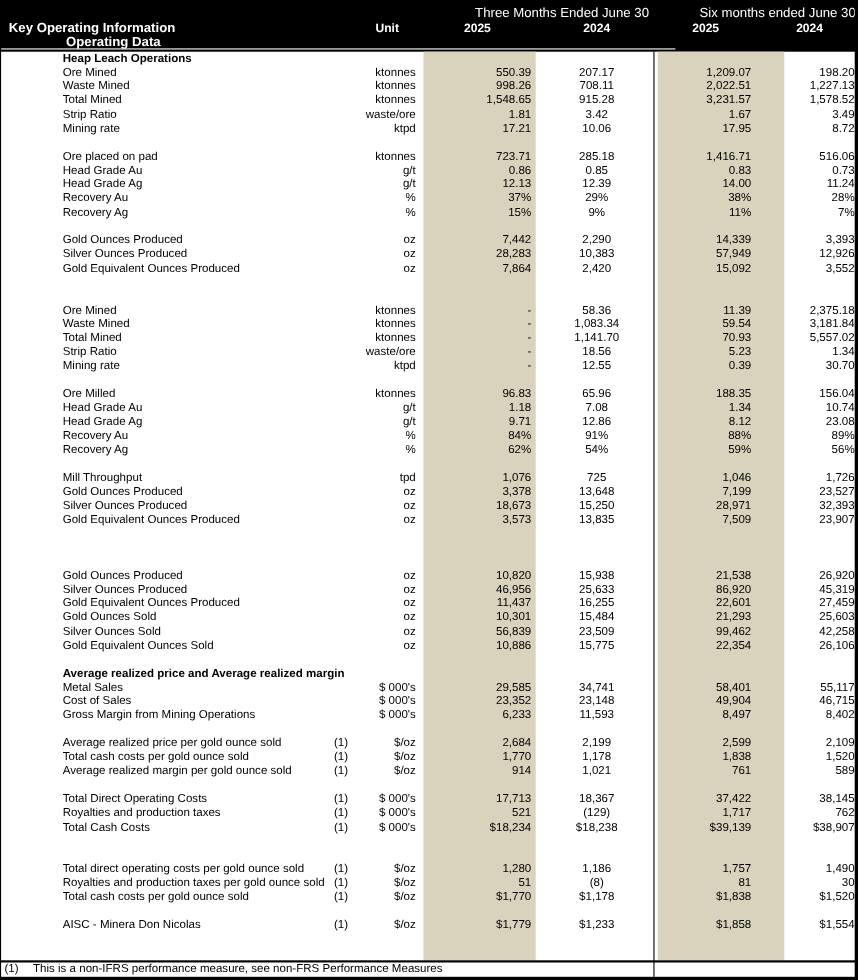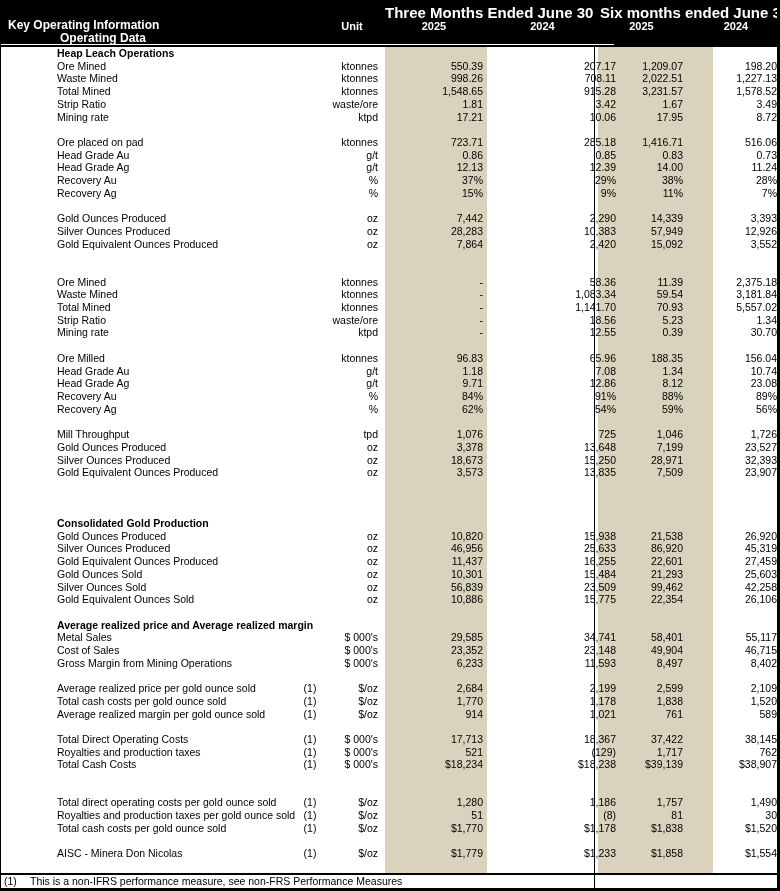--- a/index.html
+++ b/index.html
@@ -4,21 +4,21 @@
 <style>
   html,body{margin:0;padding:0;background:#666;}
   .page{position:relative;width:780px;height:891px;background:#fff;overflow:hidden;
         font-family:"Liberation Sans",sans-serif;color:#000;}
   
   .header-band{position:absolute;top:0;left:0;width:780px;height:47px;background:#000;color:#fff;}
   .hb-title{position:absolute;left:8px;top:18px;font-size:12px;font-weight:bold;white-space:nowrap;}
   .hb-sub{position:absolute;left:60px;top:31px;font-size:12px;font-weight:bold;white-space:nowrap;}
   .hb-underline{position:absolute;left:0;top:44px;width:614px;height:1px;background:#fff;}
   .hb-unit{position:absolute;left:326px;top:20px;width:52px;text-align:center;font-size:11px;font-weight:bold;}
-  .hb-group{position:absolute;top:4px;font-size:15px;font-weight:bold;text-align:right;white-space:nowrap;}
+  .hb-group{position:absolute;top:4px;font-size:12px;font-weight:normal;text-align:right;white-space:nowrap;}
   .hb-g0{left:385px;width:205px;}
   .hb-g1{left:600px;width:178px;}
   .hb-year{position:absolute;top:20px;font-size:11px;font-weight:bold;text-align:center;}
   .hb-y0{left:385px;width:98px;}
   .hb-y1{left:495px;width:95px;}
   .hb-y2{left:600px;width:83px;}
   .hb-y3{left:695px;width:82px;}
   
   .table-area{position:absolute;top:47px;left:0;width:780px;height:826px;border-radius:15px;}
   .band{position:absolute;top:0;height:826px;}
@@ -26,21 +26,21 @@
   .band2{left:598px;width:115px;}
   .rows{position:absolute;top:0;left:0;width:780px;}
   .row{position:relative;height:12.71px;}
   .cell{position:absolute;top:0;height:100%;line-height:12.71px;font-size:10.5px;white-space:nowrap;}
   .lbl{left:57px;}
   .row.section .lbl{font-weight:bold;}
   .fn{left:293px;width:34px;text-align:center;}
   .unit{left:326px;width:52px;text-align:right;}
   .v{text-align:right;}
   .v0{left:385px;width:98px;}
-  .v1{left:521px;width:95px;}
+  .v1{left:495px;width:95px;text-align:center;}
   .v2{left:600px;width:83px;}
   .v3{left:695px;width:82px;}
   
   .col-divider{position:absolute;left:594px;top:47px;width:1px;height:841px;background:#000;}
   .rule-above-footnote{position:absolute;left:0;top:873px;width:780px;height:2px;background:#000;}
   .border-bottom{position:absolute;left:0;top:888px;width:780px;height:3px;background:#000;}
   .border-left{position:absolute;left:0;top:0;width:1px;height:891px;background:#000;}
   .border-right{position:absolute;left:777px;top:0;width:3px;height:891px;background:#000;}
   
   .footnote-row{position:absolute;left:0;top:875px;width:780px;height:13px;}
@@ -290,23 +290,20 @@
           <div class="cell lbl">Gold Equivalent Ounces Produced</div>
           <div class="cell unit">oz</div>
           <div class="cell v v0">3,573</div>
           <div class="cell v v1">13,835</div>
           <div class="cell v v2">7,509</div>
           <div class="cell v v3">23,907</div>
         </div>
         <div class="row blank"></div>
         <div class="row blank"></div>
         <div class="row blank"></div>
-        <div class="row section">
-          <div class="cell lbl">Consolidated Gold Production</div>
-        </div>
         <div class="row data">
           <div class="cell lbl">Gold Ounces Produced</div>
           <div class="cell unit">oz</div>
           <div class="cell v v0">10,820</div>
           <div class="cell v v1">15,938</div>
           <div class="cell v v2">21,538</div>
           <div class="cell v v3">26,920</div>
         </div>
         <div class="row data">
           <div class="cell lbl">Silver Ounces Produced</div>

